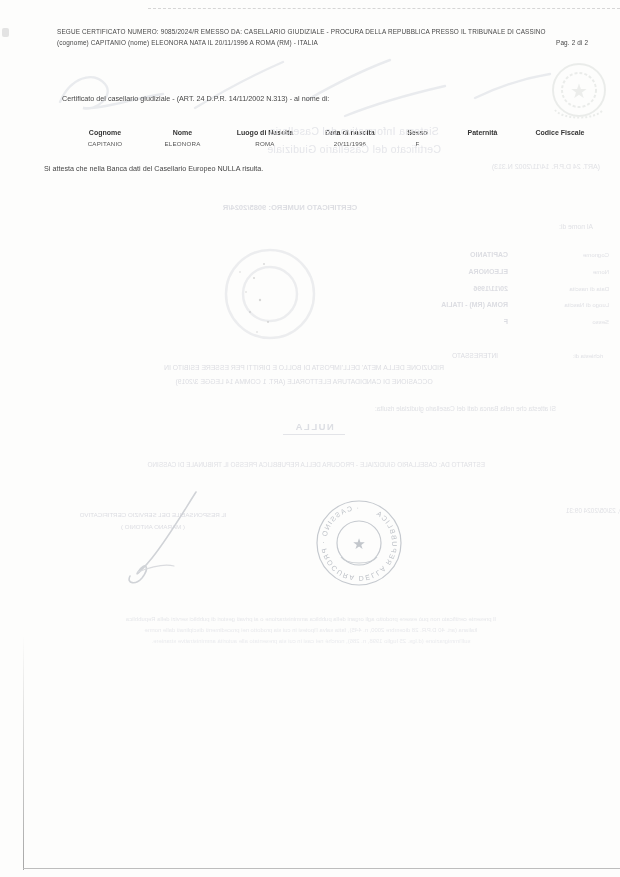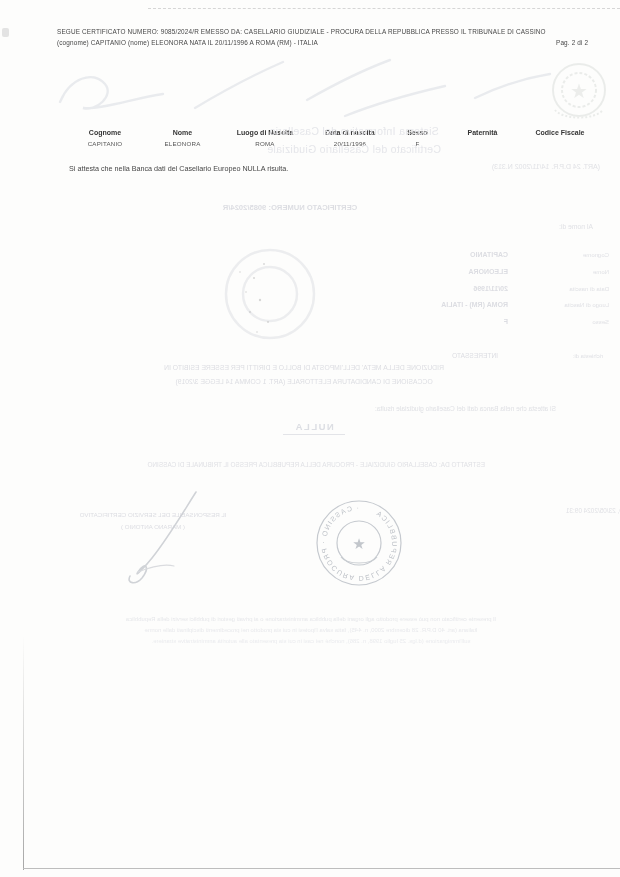--- a/index.html
+++ b/index.html
@@ -14,21 +14,21 @@
   .scan-topline{top:8px;left:148px;right:0;height:0;border-top:1px dashed #d6d6d6;}
   .scan-leftline{left:23px;top:635px;width:1px;height:235px;
     background:linear-gradient(to bottom,rgba(150,150,150,0),rgba(110,110,110,.6));}
   .scan-bottomline{left:23px;right:0;top:868px;height:1px;background:#bdbdbd;}
   .scan-speck{left:2px;top:28px;width:7px;height:9px;background:#c9c9c9;opacity:.5;border-radius:2px;}
   
   .t{white-space:nowrap;}
   .hline{font-size:6.4px;letter-spacing:.15px;color:#474747;}
   .avvertenza{top:62px;left:0;width:620px;text-align:center;font-size:8.6px;font-weight:bold;color:#3c3c3c;letter-spacing:.3px;}
   .certline{top:94px;left:62px;font-size:7.2px;color:#464646;}
-  .attest{top:164px;left:44px;font-size:7.2px;color:#464646;margin-left:25px;}
+  .attest{top:164px;left:44px;font-size:7.2px;color:#464646;}
   .tbl{top:129px;left:60px;width:545px;display:flex;}
   .tbl .col{text-align:center;}
   .tbl .col .h{font-size:7px;font-weight:bold;color:#353535;}
   .tbl .col .v{font-size:6.2px;margin-top:4px;color:#555;letter-spacing:.2px;}
   .c1{width:90px}.c2{width:65px}.c3{width:100px}.c4{width:70px}.c5{width:65px}.c6{width:65px}.c7{width:90px}
   
   .mir{transform:scaleX(-1);}
   .g{color:#e0e1e5;white-space:nowrap;}
   .g2{color:#dcdde2;}
   .gbig{font-size:10.5px;color:#e5e6ea;letter-spacing:.3px;}
@@ -63,20 +63,21 @@
       <path d="M14,58 C22,68 54,68 62,58" stroke-dasharray="2 2"></path>
     </g>
     <text x="38" y="46" text-anchor="middle" font-size="20" fill="#e1e4e1">★</text>
   </svg>
 
   <div class="abs t hline" style="top:28px;left:57px;">SEGUE CERTIFICATO NUMERO: 9085/2024/R  EMESSO DA: CASELLARIO GIUDIZIALE - PROCURA DELLA REPUBBLICA PRESSO IL TRIBUNALE DI CASSINO</div>
   <div class="abs t hline" style="top:39px;left:57px;">(cognome) CAPITANIO (nome) ELEONORA NATA IL 20/11/1996 A ROMA (RM) - ITALIA</div>
   <div class="abs t hline" style="top:39px;left:556px;">Pag. 2 di  2</div>
 
 
+  <div class="abs t certline">Certificato del casellario giudiziale - (ART. 24 D.P.R. 14/11/2002 N.313) - al nome di:</div>
 
   <div class="abs tbl">
     <div class="col c1">
       <div class="h">Cognome</div>
       <div class="v">CAPITANIO</div>
     </div>
     <div class="col c2">
       <div class="h">Nome</div>
       <div class="v">ELEONORA</div>
     </div>

